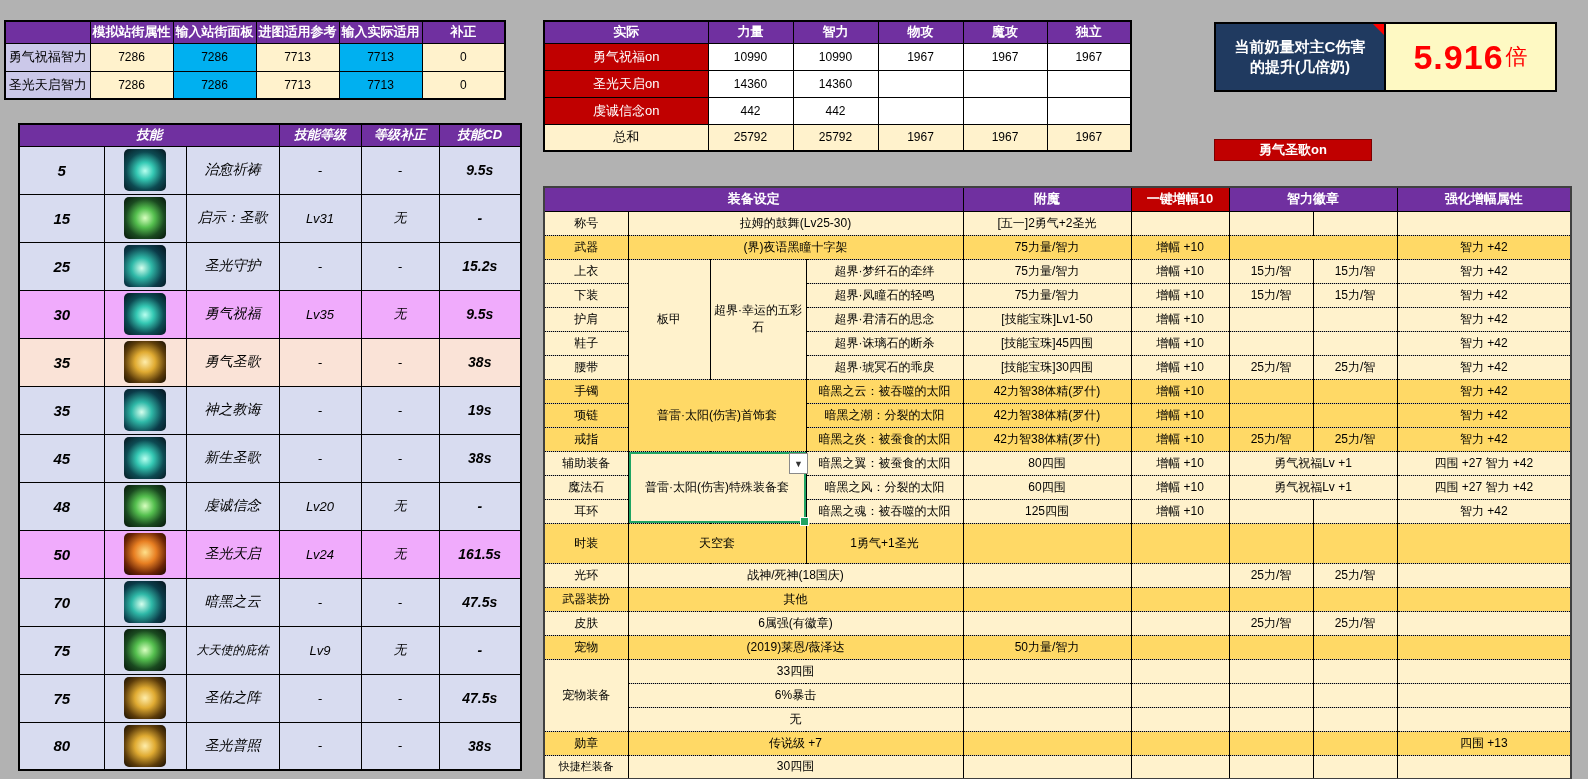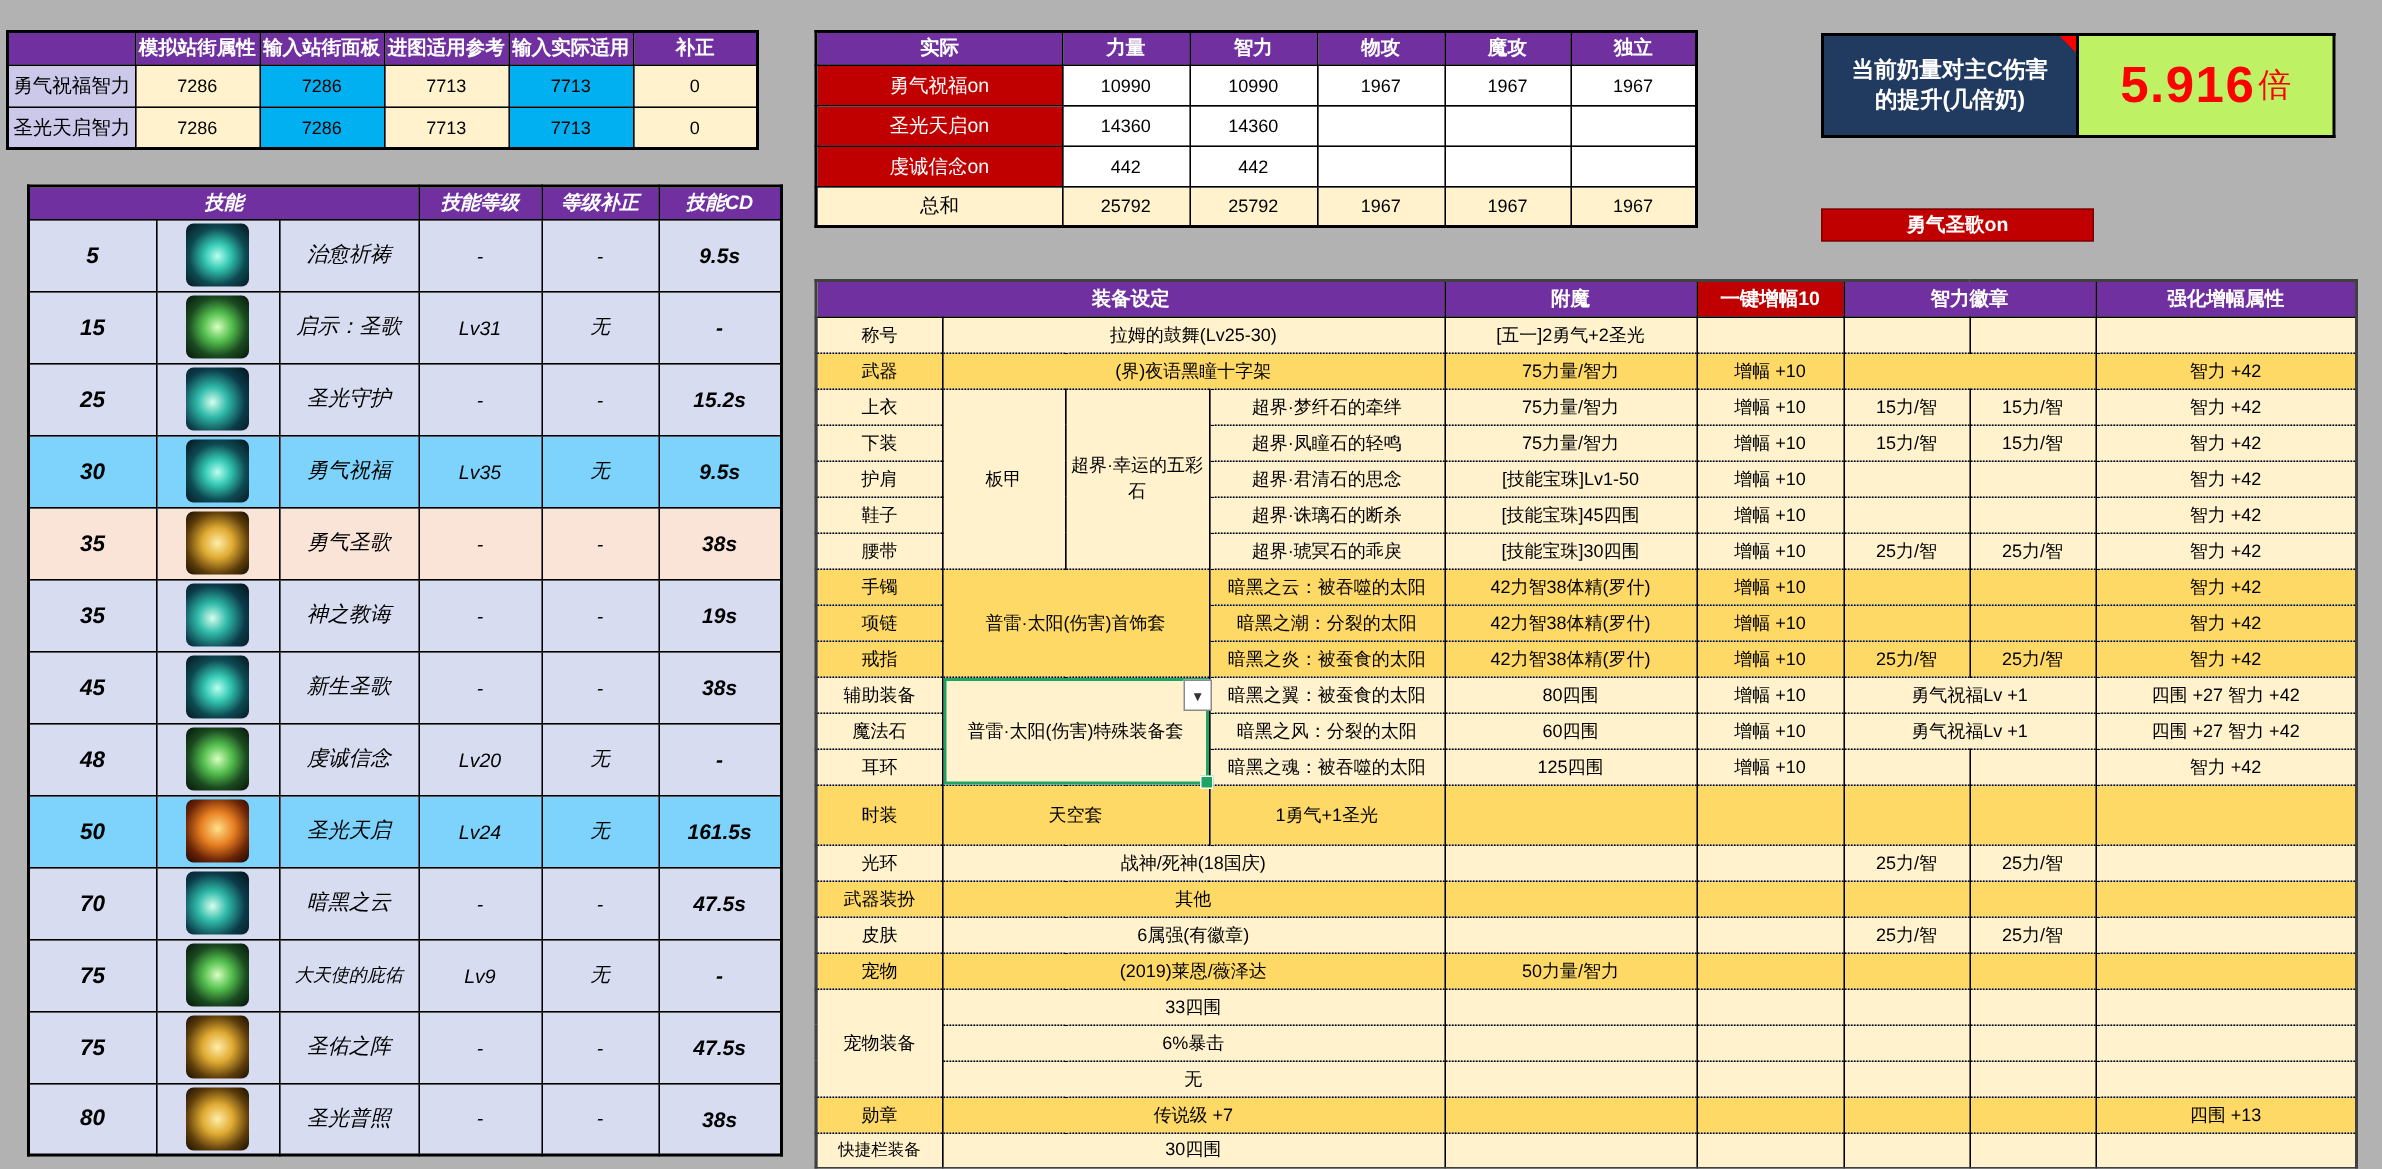--- a/index.html
+++ b/index.html
@@ -20,21 +20,21 @@
   .cyan{background:#00B0F0;}
   .white{background:#FFFFFF;}
   .redcell{background:#C00000;color:#fff;font-size:13px;}
   
   .boxed td{border:1px solid #000;}
   .boxed{border:2px solid #000;}
   
   .skill td{border:1px solid #000;}
   .skill{border:2px solid #000;}
   .s-blue td{background:#D8DCF0;}
-  .s-cream td{background:#7dd3fc;}
+  .s-cream td{background:#f0abfc;}
   .s-salmon td{background:#FAE3D7;}
   .lvlnum{font-weight:bold;font-size:15px;}
   .cd{font-weight:bold;font-size:14px;}
   .sname{font-size:14px;}
   .slv{font-size:13px;}
   .si{width:42px;height:42px;margin:2px auto;border-radius:5px;background-color:#071018;}
   .g-teal {background:radial-gradient(circle at 50% 52%,#b8fff0 0%,#35c9b4 28%,#0d4a52 62%,#05121b 100%);}
   .g-teal2{background:radial-gradient(circle at 42% 55%,#d5ffee 0%,#2fb9a8 30%,#0b3b49 65%,#04111a 100%);}
   .g-green{background:radial-gradient(circle at 50% 50%,#d8ffc0 0%,#55c04f 32%,#1a4a20 65%,#06140a 100%);}
   .g-gold {background:radial-gradient(circle at 50% 50%,#ffedaa 0%,#e0ab32 34%,#5c3c0a 70%,#160e02 100%);}
@@ -44,21 +44,21 @@
   .eq td{border-left:1px solid #000;border-right:1px solid #000;border-top:1px dotted #000;border-bottom:1px dotted #000;}
   .eq tr.hrow td{border-bottom:1px solid #000;}
   tr.gold td{background:#FFD966;}
   tr.light td{background:#FFF2CC;}
   .selcell{position:relative;overflow:visible;box-shadow:inset 0 0 0 2px #1FA463;margin-left:26px;}
   .selcell:after{content:"";position:absolute;right:-3px;bottom:-3px;width:7px;height:7px;background:#1FA463;border:1px solid #fff;}
   
   .navybox{background:#203A60;color:#fff;border:2px solid #000;display:flex;align-items:center;justify-content:center;
            text-align:center;font-size:15px;font-weight:bold;line-height:1.35;white-space:normal;padding:0 14px;box-sizing:border-box;}
   .tri{position:absolute;top:0;right:0;width:0;height:0;border-left:11px solid transparent;border-top:11px solid #FF0000;}
-  .valuebox{background:#bef264;border:2px solid #000;border-left:none;display:flex;align-items:center;justify-content:center;box-sizing:border-box;}
+  .valuebox{background:#fef9c3;border:2px solid #000;border-left:none;display:flex;align-items:center;justify-content:center;box-sizing:border-box;}
   .bigval{color:#FF0000;font-weight:bold;font-size:34px;letter-spacing:1px;}
   .bigunit{color:#FF0000;font-size:22px;margin-left:2px;}
   .redbtn{background:#C00000;color:#fff;border:1px solid #7a0000;display:flex;align-items:center;justify-content:center;
           font-size:13px;font-weight:bold;cursor:pointer;box-sizing:border-box;}
   .ddbtn{position:absolute;width:17px;height:19px;background:#fff;border:1px solid #8a8a8a;color:#333;
          font-size:9px;display:flex;align-items:center;justify-content:center;z-index:5;}
 </style>
 </head>
 <body>
 
@@ -303,21 +303,21 @@
 
 <div class="abs navybox" style="left:1214px;top:22px;width:172px;height:70px;">
   <span>当前奶量对主C伤害的提升(几倍奶)</span>
   <div class="tri"></div>
 </div>
 <div class="abs valuebox" style="left:1386px;top:22px;width:171px;height:70px;">
   <span class="bigval">5.916</span>
   <span class="bigunit">倍</span>
 </div>
 
-<div class="abs redbtn" style="left:1214px;top:139px;width:182px;height:22px;">勇气圣歌on</div>
+<div class="abs redbtn" style="left:1214px;top:139px;width:158px;height:22px;">勇气圣歌on</div>
 
 <div class="abs" style="left:543px;top:186px;">
 <table class="eq">
   <colgroup>
         <col style="width:84px">
         <col style="width:82px">
         <col style="width:96px">
         <col style="width:157px">
         <col style="width:168px">
         <col style="width:98px">

